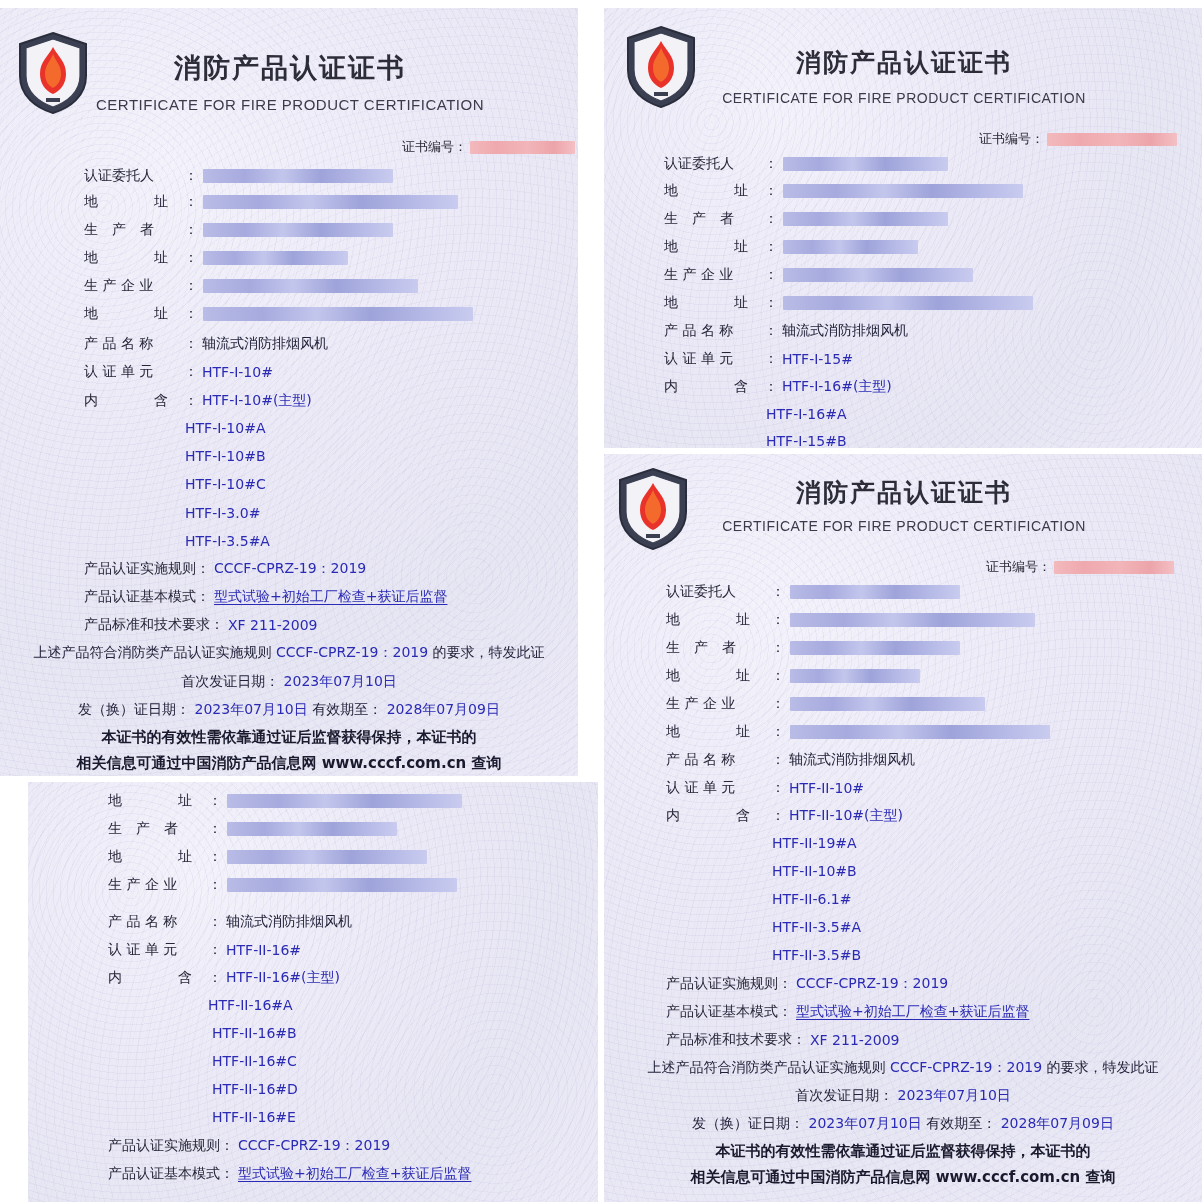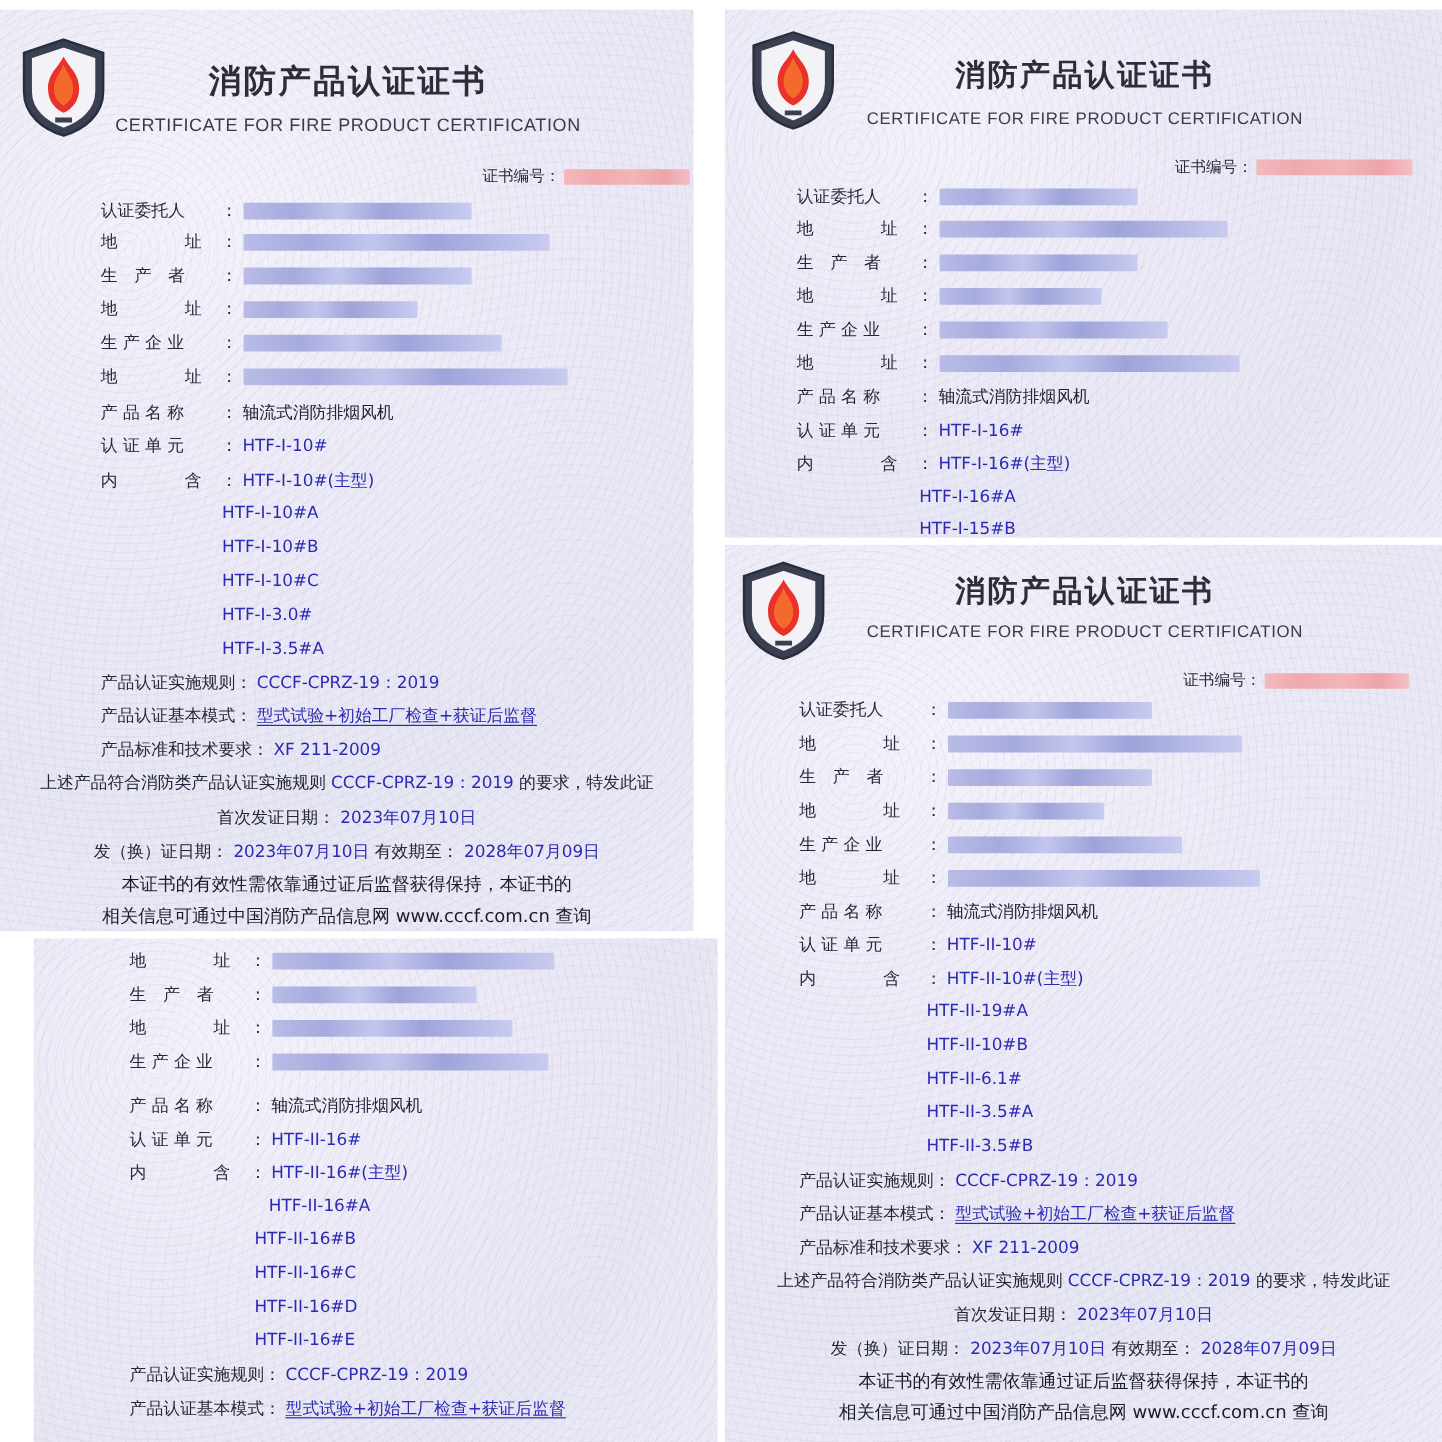--- a/index.html
+++ b/index.html
@@ -132,21 +132,21 @@
     font-family: "DejaVu Sans", sans-serif;
     color: #22223a;
     white-space: nowrap;
   }
   .center-line .blue { color: #2a2ab4; }
   .footer-line {
     position: absolute;
     width: 100%;
     text-align: center;
     font-family: "DejaVu Sans", sans-serif;
-    font-weight: normal;
+    font-weight: bold;
     color: #1a1a2e;
     white-space: nowrap;
   }
   .underline-val {
     text-decoration: underline;
     text-underline-offset: 3px;
   }
 </style>
 </head>
 <body>
@@ -317,21 +317,21 @@
         <span class="redact-blue" style="width:250px;"></span>
       </div>
       <div class="field" style="left:60px; top:314px; font-size:14px;">
         <span class="lbl" style="width:100px;">产 品 名 称</span>
         <span class="colon">：</span>
         <span class="val dark">轴流式消防排烟风机</span>
       </div>
       <div class="field" style="left:60px; top:342px; font-size:14px;">
         <span class="lbl" style="width:100px;">认 证 单 元</span>
         <span class="colon">：</span>
-        <span class="val">HTF-I-16#</span>
+        <span class="val">HTF-I-15#</span>
       </div>
       <div class="field" style="left:60px; top:370px; font-size:14px;">
         <span class="lbl" style="width:100px;">内　　　　含</span>
         <span class="colon">：</span>
         <span class="val">HTF-I-16#(主型)</span>
       </div>
       <div class="sub-item" style="left:162px; top:398px; font-size:14px;">HTF-I-16#A</div>
       <div class="sub-item" style="left:162px; top:425px; font-size:14px;">HTF-I-15#B</div>
     </div>
   </div>
@@ -479,21 +479,21 @@
       <div class="field" style="left:80px; top:159px; font-size:14px;">
         <span class="lbl" style="width:100px;">认 证 单 元</span>
         <span class="colon">：</span>
         <span class="val">HTF-II-16#</span>
       </div>
       <div class="field" style="left:80px; top:187px; font-size:14px;">
         <span class="lbl" style="width:100px;">内　　　　含</span>
         <span class="colon">：</span>
         <span class="val">HTF-II-16#(主型)</span>
       </div>
-      <div class="sub-item" style="left:196px; top:215px; font-size:14px;">HTF-II-16#A</div>
+      <div class="sub-item" style="left:180px; top:215px; font-size:14px;">HTF-II-16#A</div>
       <div class="sub-item" style="left:184px; top:243px; font-size:14px;">HTF-II-16#B</div>
       <div class="sub-item" style="left:184px; top:271px; font-size:14px;">HTF-II-16#C</div>
       <div class="sub-item" style="left:184px; top:299px; font-size:14px;">HTF-II-16#D</div>
       <div class="sub-item" style="left:184px; top:327px; font-size:14px;">HTF-II-16#E</div>
 
       <div class="field" style="left:80px; top:355px; font-size:14px;">
         <span class="lbl">产品认证实施规则</span>
         <span class="colon">：</span>
         <span class="val">CCCF-CPRZ-19：2019</span>
       </div>

